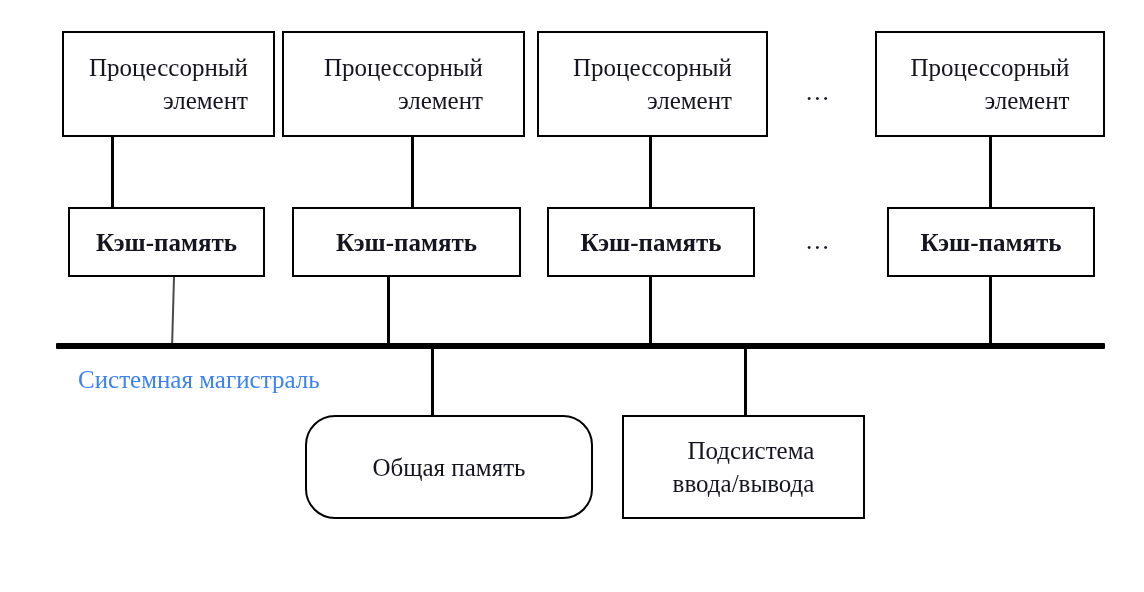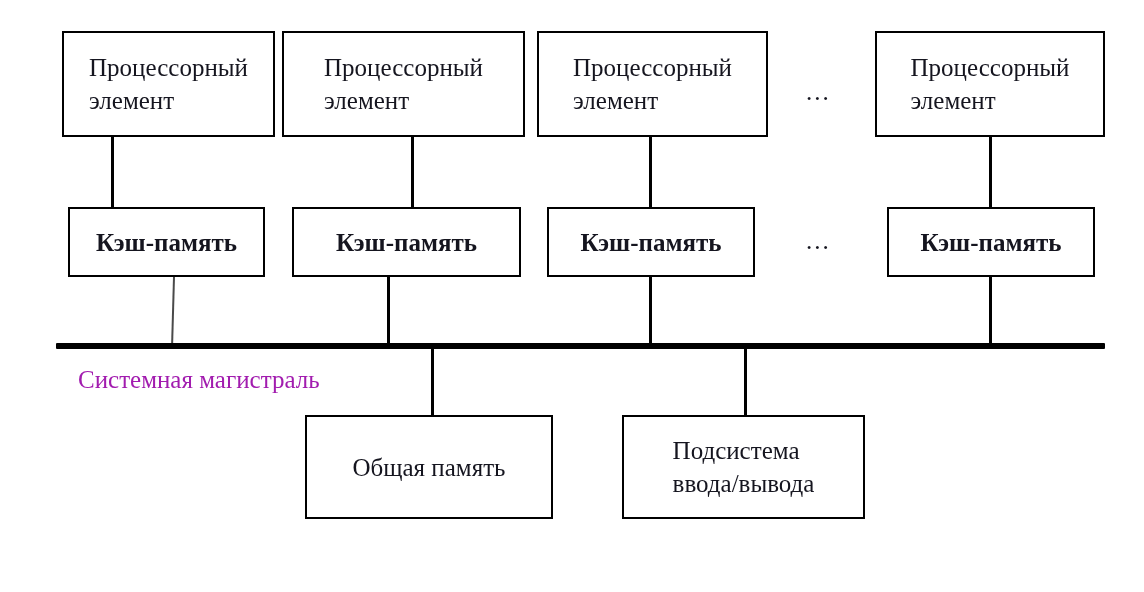--- a/index.html
+++ b/index.html
@@ -17,21 +17,21 @@
     overflow: hidden;
   }
   .node {
     position: absolute;
     box-sizing: border-box;
     border: 2px solid #000000;
     background: #ffffff;
     display: flex;
     align-items: center;
     justify-content: center;
-    text-align: left;
+    text-align: right;
     line-height: 1.32;
     font-size: 25px;
     color: #15151f;
   }
   .node .label {
     display: block;
     padding: 0 6px;
     white-space: pre-line;
   }
   .pe-node  { font-size: 25px; }
@@ -51,21 +51,21 @@
   .bus {
     position: absolute;
     background: #000000;
     height: 6px;
     border-radius: 1px;
   }
 
   .bus-label {
     position: absolute;
     font-size: 25px;
-    color: #a21caf;
+    color: #3b82f6;
     white-space: nowrap;
   }
 
   .ellipsis {
     position: absolute;
     font-size: 25px;
     letter-spacing: 2px;
     color: #15151f;
     white-space: nowrap;
   }
@@ -129,21 +129,21 @@
   <div class="connector" style="left:649px; top:277px; height:69px;"></div>
   <div class="connector" style="left:989px; top:277px; height:69px;"></div>
 
   <div class="bus" style="left:56px; top:343px; width:1049px;"></div>
 
   <div class="bus-label" style="left:78px; top:366px;">Системная магистраль</div>
 
   <div class="connector" style="left:431px; top:348px; height:68px;"></div>
   <div class="connector" style="left:744px; top:348px; height:68px;"></div>
 
-  <div class="node mem-node" style="left:305px; top:415px; width:248px; height:104px;">
+  <div class="node mem-node" style="left:305px; top:415px; width:288px; height:104px;border-radius:30px;">
     <span class="label">Общая память</span>
   </div>
 
   <div class="node mem-node" style="left:622px; top:415px; width:243px; height:104px;">
     <span class="label">Подсистема
 ввода/вывода</span>
   </div>
 
 </div>
 

